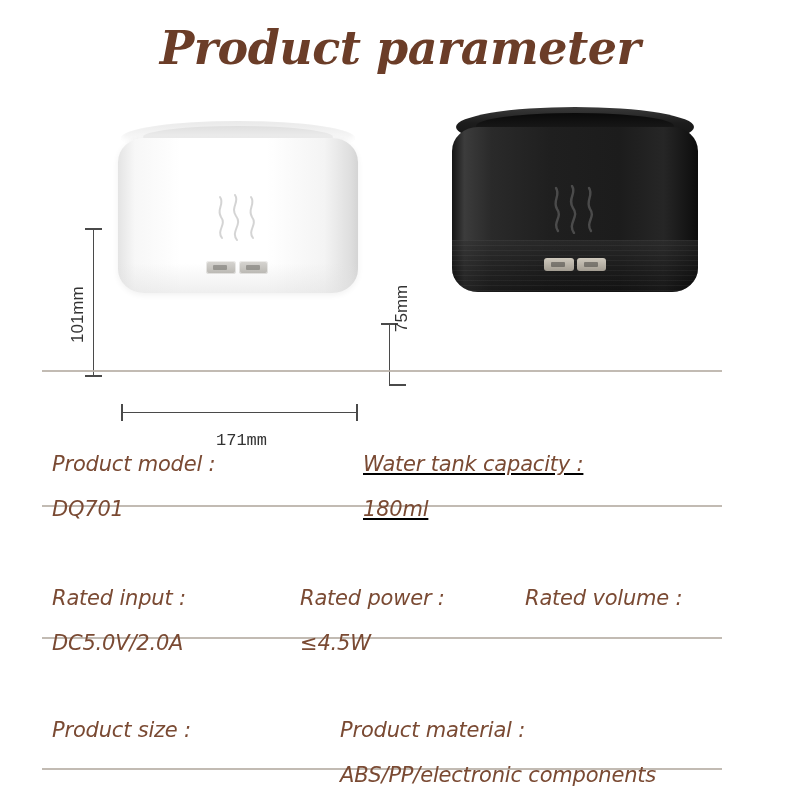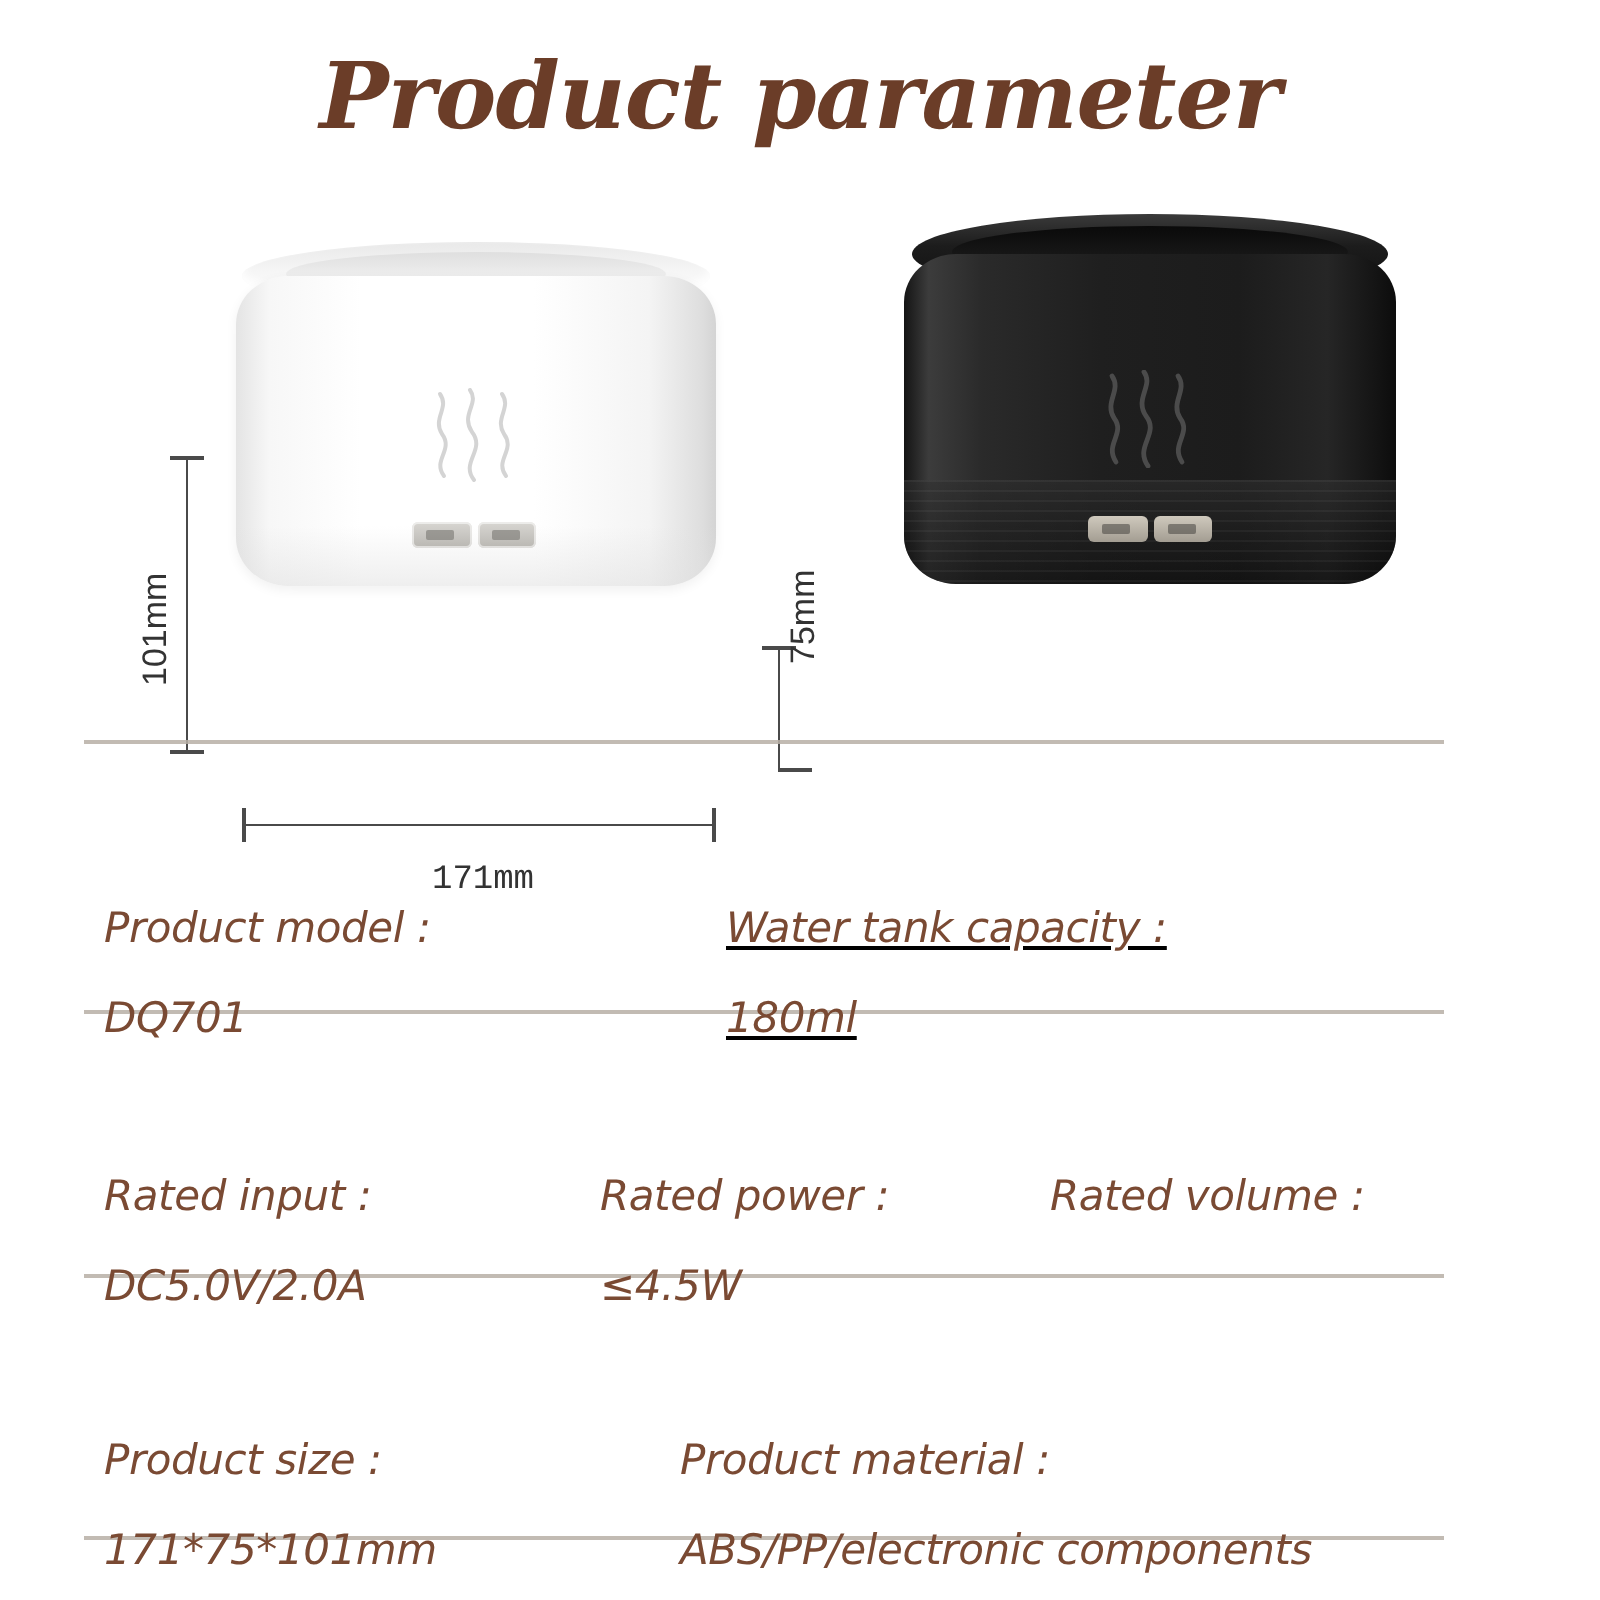--- a/index.html
+++ b/index.html
@@ -384,21 +384,20 @@
       <div class="spec-val">≤4.5W</div>
     </div>
     <div class="spec-cell" style="left:525px;">
       <div class="spec-key">Rated volume :</div>
     </div>
   </div>
 
   <div class="spec-row" style="top:294px;">
     <div class="spec-cell" style="left:52px;">
       <div class="spec-key">Product size :</div>
-      <div class="spec-val">171*75*101mm</div>
     </div>
     <div class="spec-cell" style="left:340px;">
       <div class="spec-key">Product material :</div>
       <div class="spec-val">ABS/PP/electronic components</div>
     </div>
   </div>
 
 </div>
 
 </body></html>

